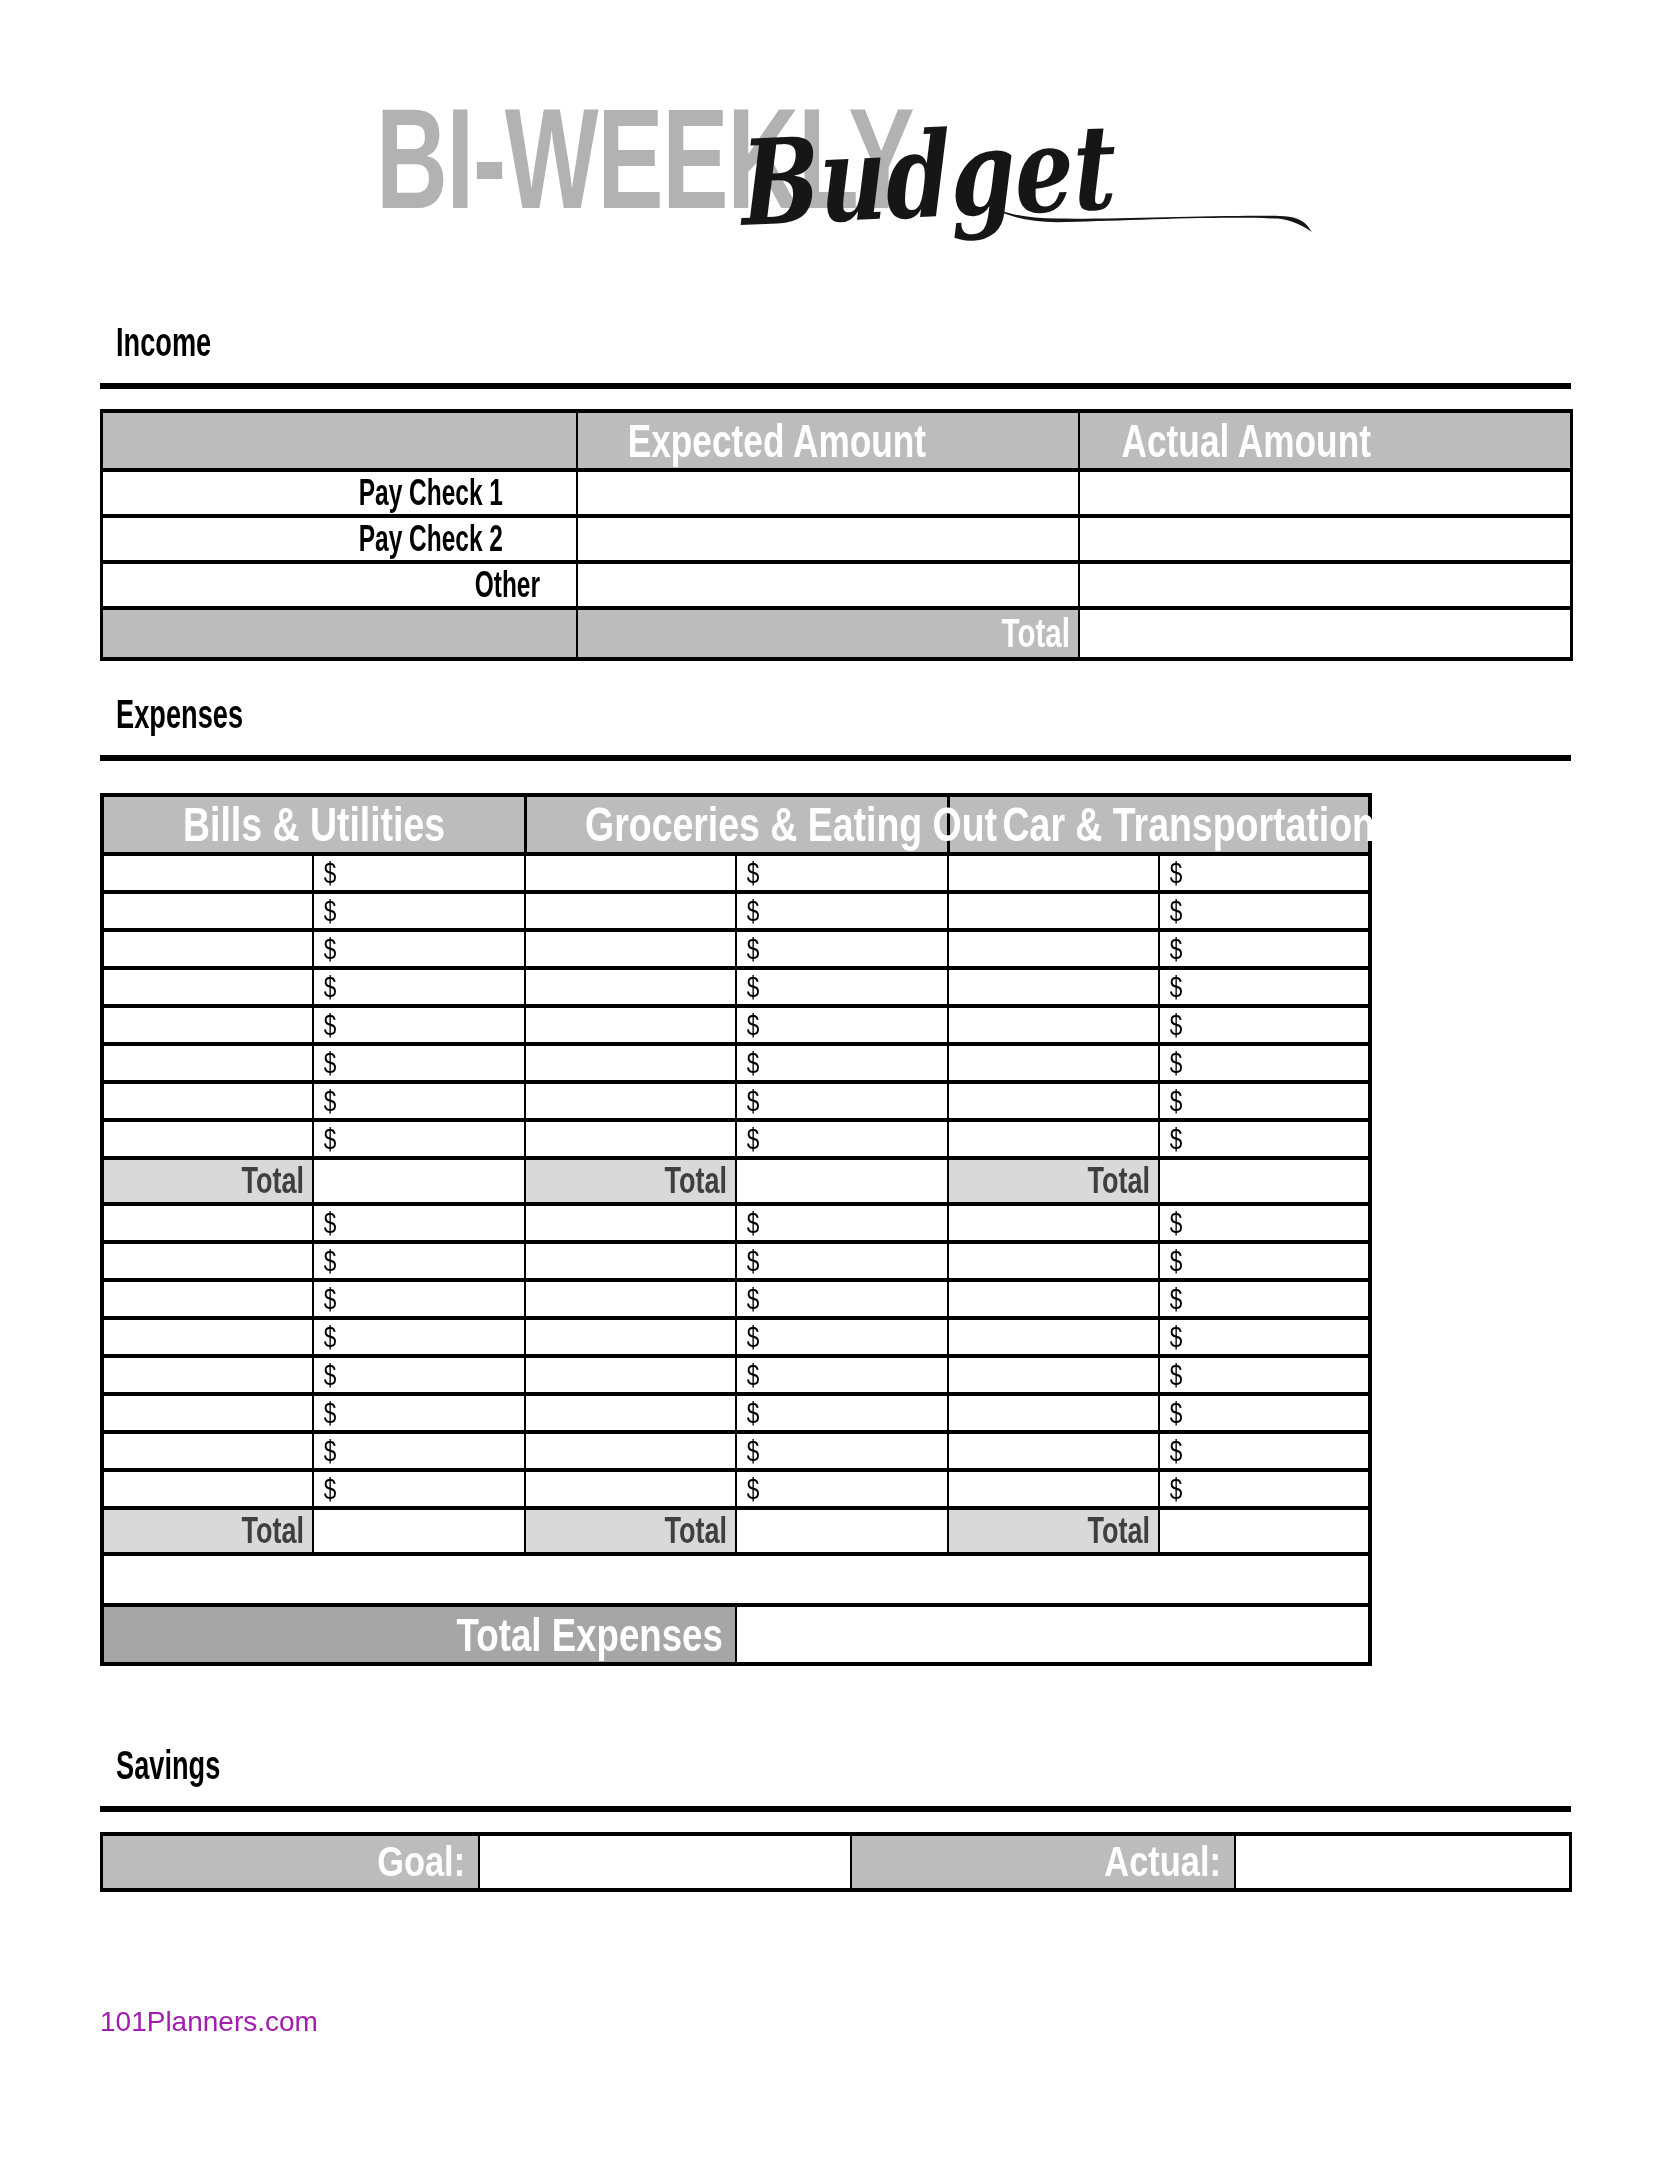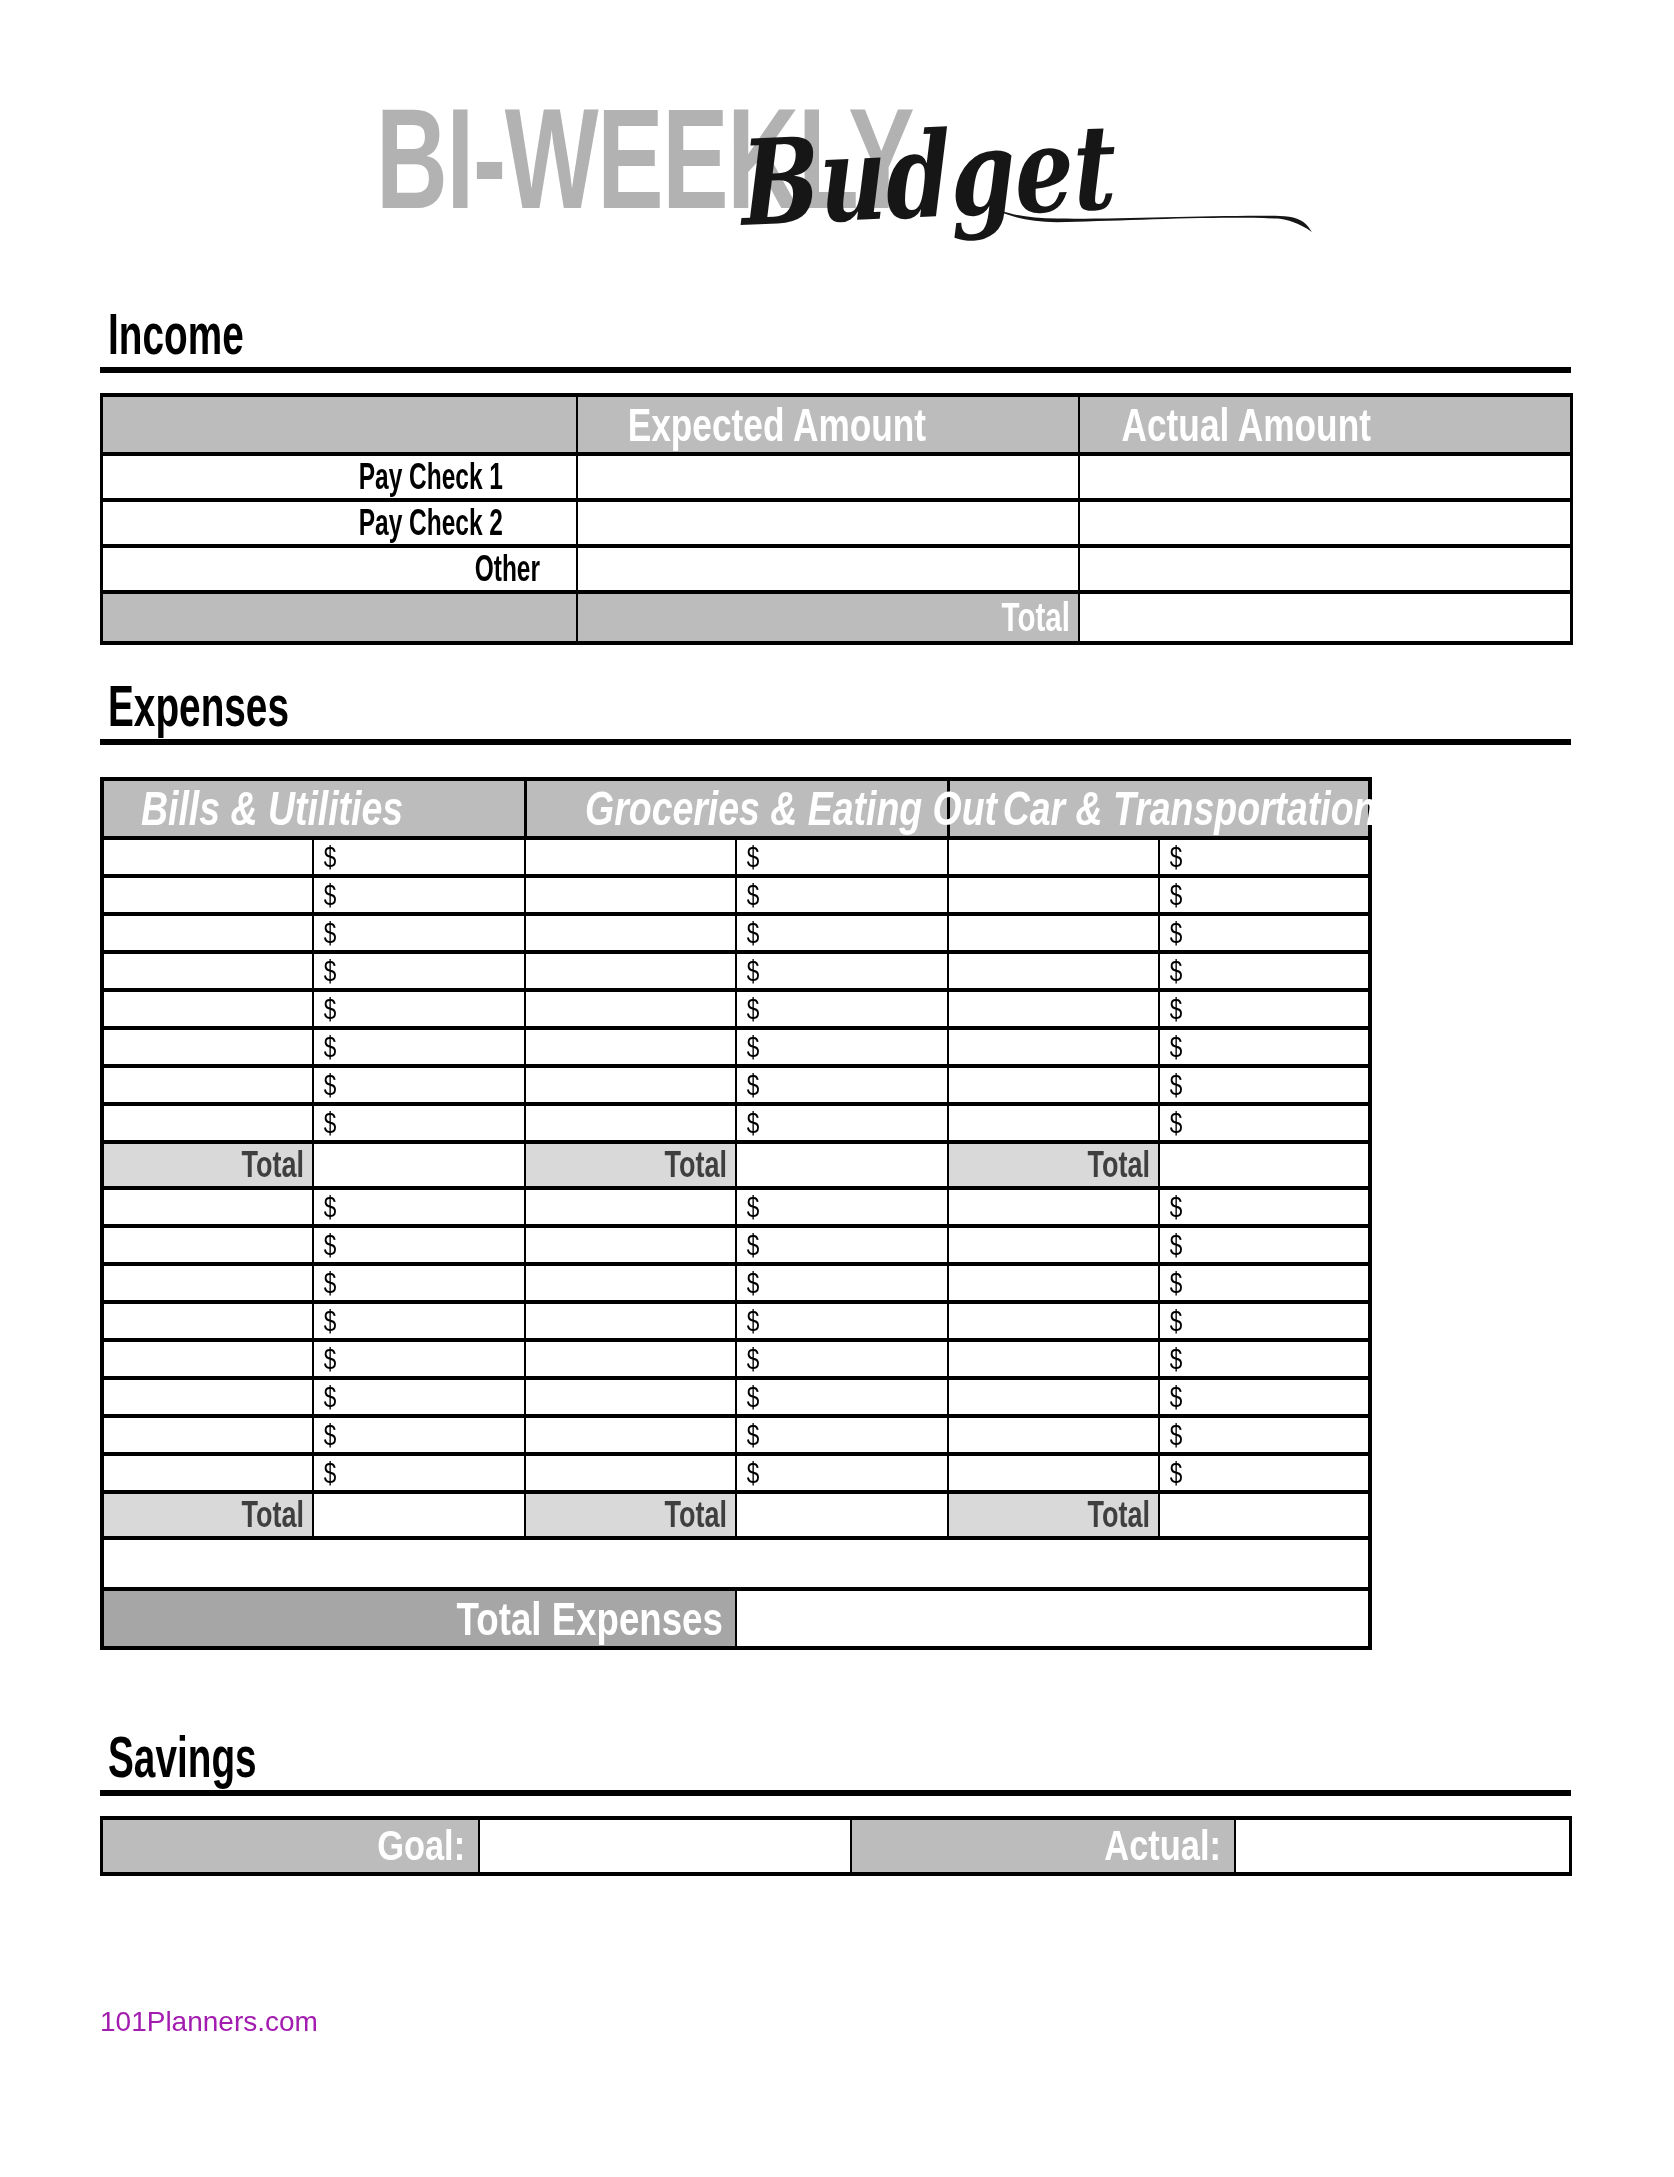--- a/index.html
+++ b/index.html
@@ -28,42 +28,42 @@
     position:absolute; left:740px; top:125px;
     font-family:"DejaVu Serif", serif; font-style:italic; font-weight:700;
     font-size:118px; line-height:1; color:var(--script_black,#161616);
     transform:scaleX(.78) rotate(-2deg); transform-origin:left top; white-space:nowrap;
     z-index:2;
   }
   .title-swash { position:absolute; left:985px; top:199px; z-index:2; }
 
   
   .sec { position:absolute; left:100px; }
-  .sec-h { margin:8px; font-size:57px; line-height:50px; font-weight:700; }
+  .sec-h { margin:16px; font-size:40px; line-height:50px; font-weight:700; }
   .sec-h .cond { transform:scaleX(.68); transform-origin:left center; }
   .rule { width:1471px; height:6.3px; background:var(--border_black,#000); margin-top:3.6px; }
 
   
   table { border-collapse:collapse; table-layout:fixed; background:#fff; }
   td, th { padding:0; border:2.7px solid var(--border_black,#000); border-top-width:4.5px; border-bottom-width:4.5px; vertical-align:middle; }
 
   
   .income-table { width:1469px; margin-top:19.7px; border:3.6px solid var(--border_black,#000); }
   .income-table th.hcell { height:52px; background:var(--header_gray,#bcbcbc); text-align:left; }
   .income-table th .cond { font-size:47px; color:#fff; transform:scaleX(.75); }
   .income-table td.label-cell { height:37px; text-align:right; }
   .income-table td.label-cell .cond { font-size:36px; padding-left:14.3px; transform:scaleX(.68); }
   .income-table td.value-cell { background:#fff; }
   .income-table td.inc-total-gray { height:41px; background:var(--header_gray,#bcbcbc); }
   .income-table td.inc-total-label { text-align:right; }
   .income-table td.inc-total-label .cond { font-size:41px; color:#fff; padding-right:10.7px; transform:scaleX(.72); }
 
   
   .exp-table { width:1270px; margin-top:32px; border:4.5px solid var(--border_black,#000); }
-  .exp-table td.grp-h { height:52px; background:var(--header_gray,#bcbcbc); border-left-width:3.6px; border-right-width:3.6px;font-style:italic; }
+  .exp-table td.grp-h { height:52px; background:var(--header_gray,#bcbcbc); text-align:center; border-left-width:3.6px; border-right-width:3.6px; }
   .exp-table td.grp-h .cond { font-size:48px; color:#fff; transform:scaleX(.78); }
   .exp-table td.name-cell { height:34px; background:#fff; }
   .exp-table td.amt-cell  { background:#fff; text-align:left; }
   .exp-table .dollar { display:inline-block; font-size:29px; font-weight:400; color:#000; padding-left:12.5px; transform:scaleX(.78); transform-origin:left center; }
   .exp-table td.tlabel-cell { height:36px; background:var(--light_gray,#d9d9d9); text-align:right; }
   .exp-table td.tlabel-cell .cond { font-size:36px; color:var(--total_text,#3f3f3f); padding-right:10.7px; transform:scaleX(.75); }
   .exp-table td.tvalue-cell { background:#fff; }
   .exp-table td.blank-cell { height:47px; background:#fff; }
   .exp-table td.texp-label-cell { height:48px; background:var(--dark_gray,#a6a6a6); text-align:right; }
   .exp-table td.texp-label-cell .cond { font-size:47px; color:#fff; padding-right:16px; transform:scaleX(.78); }

